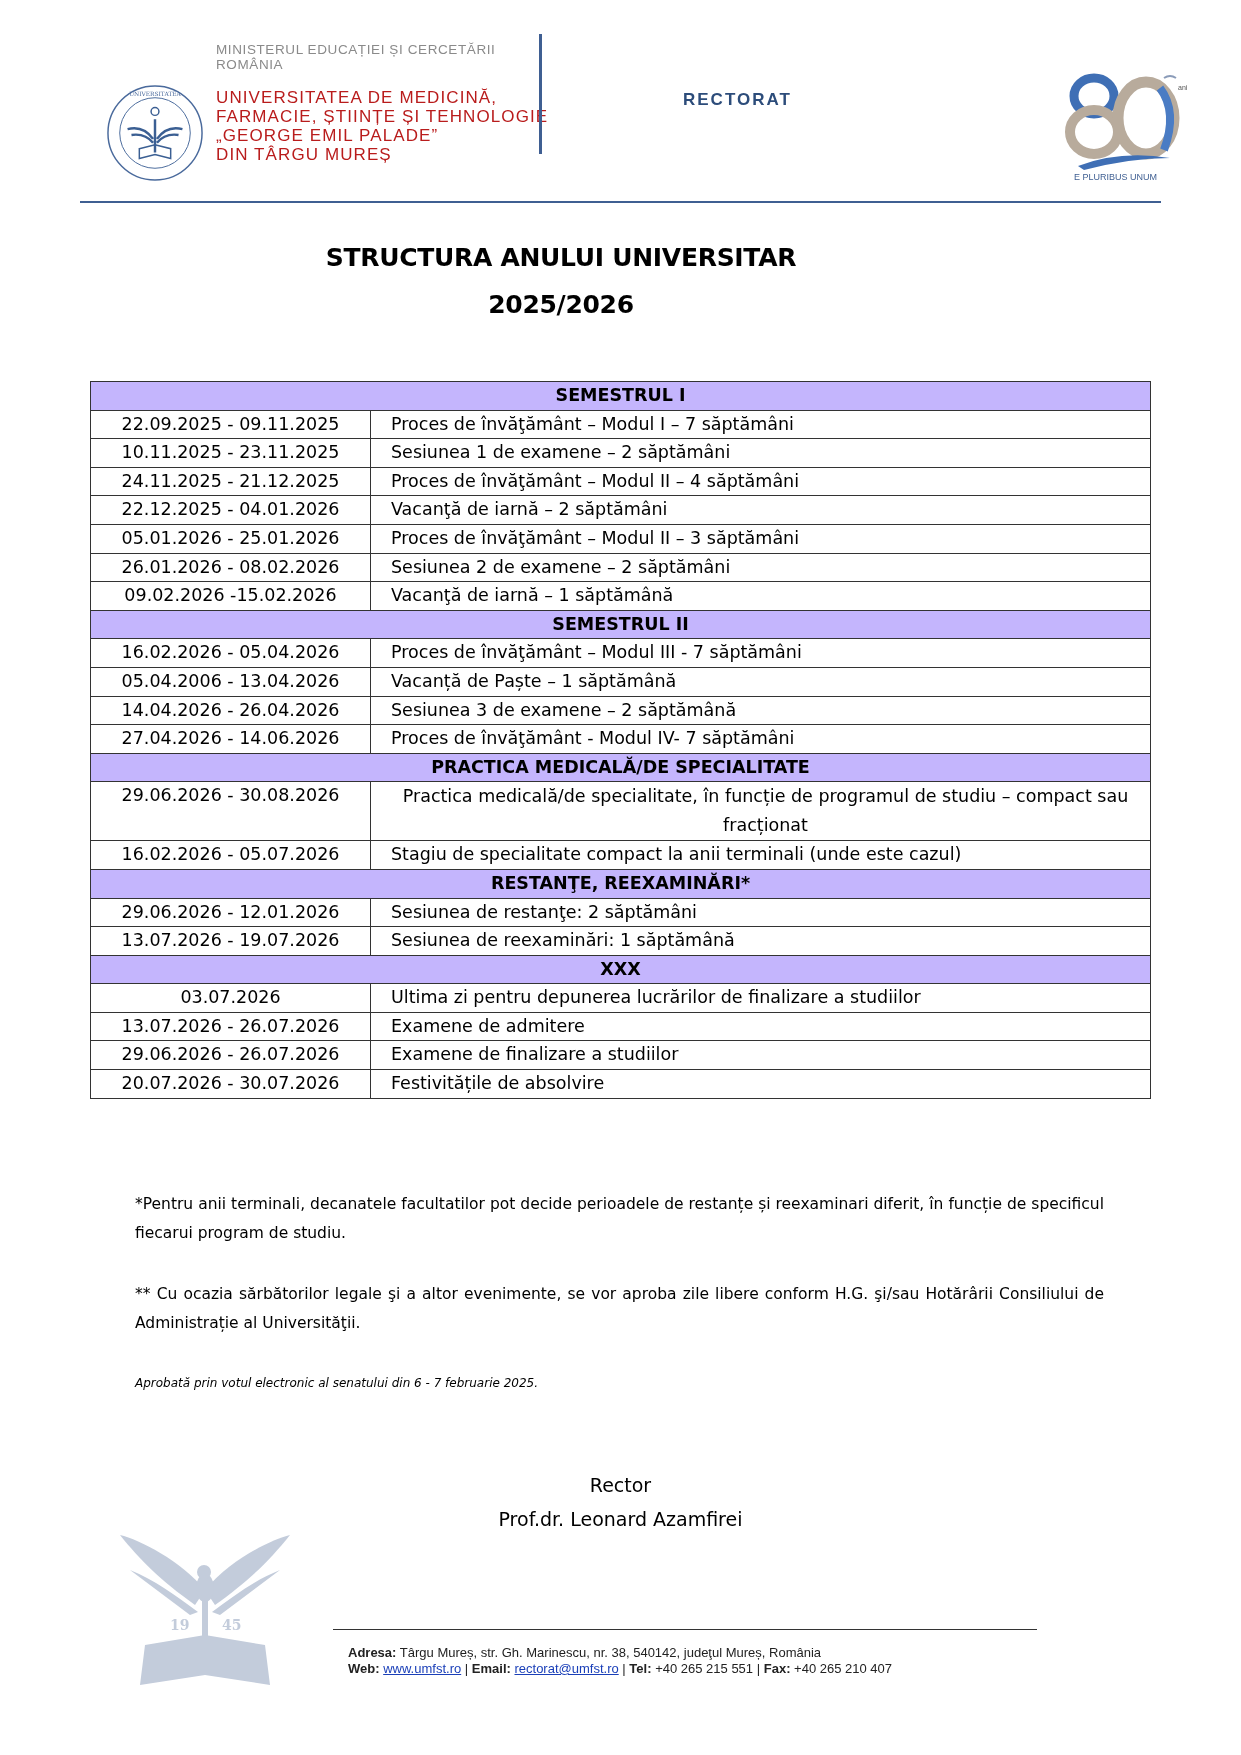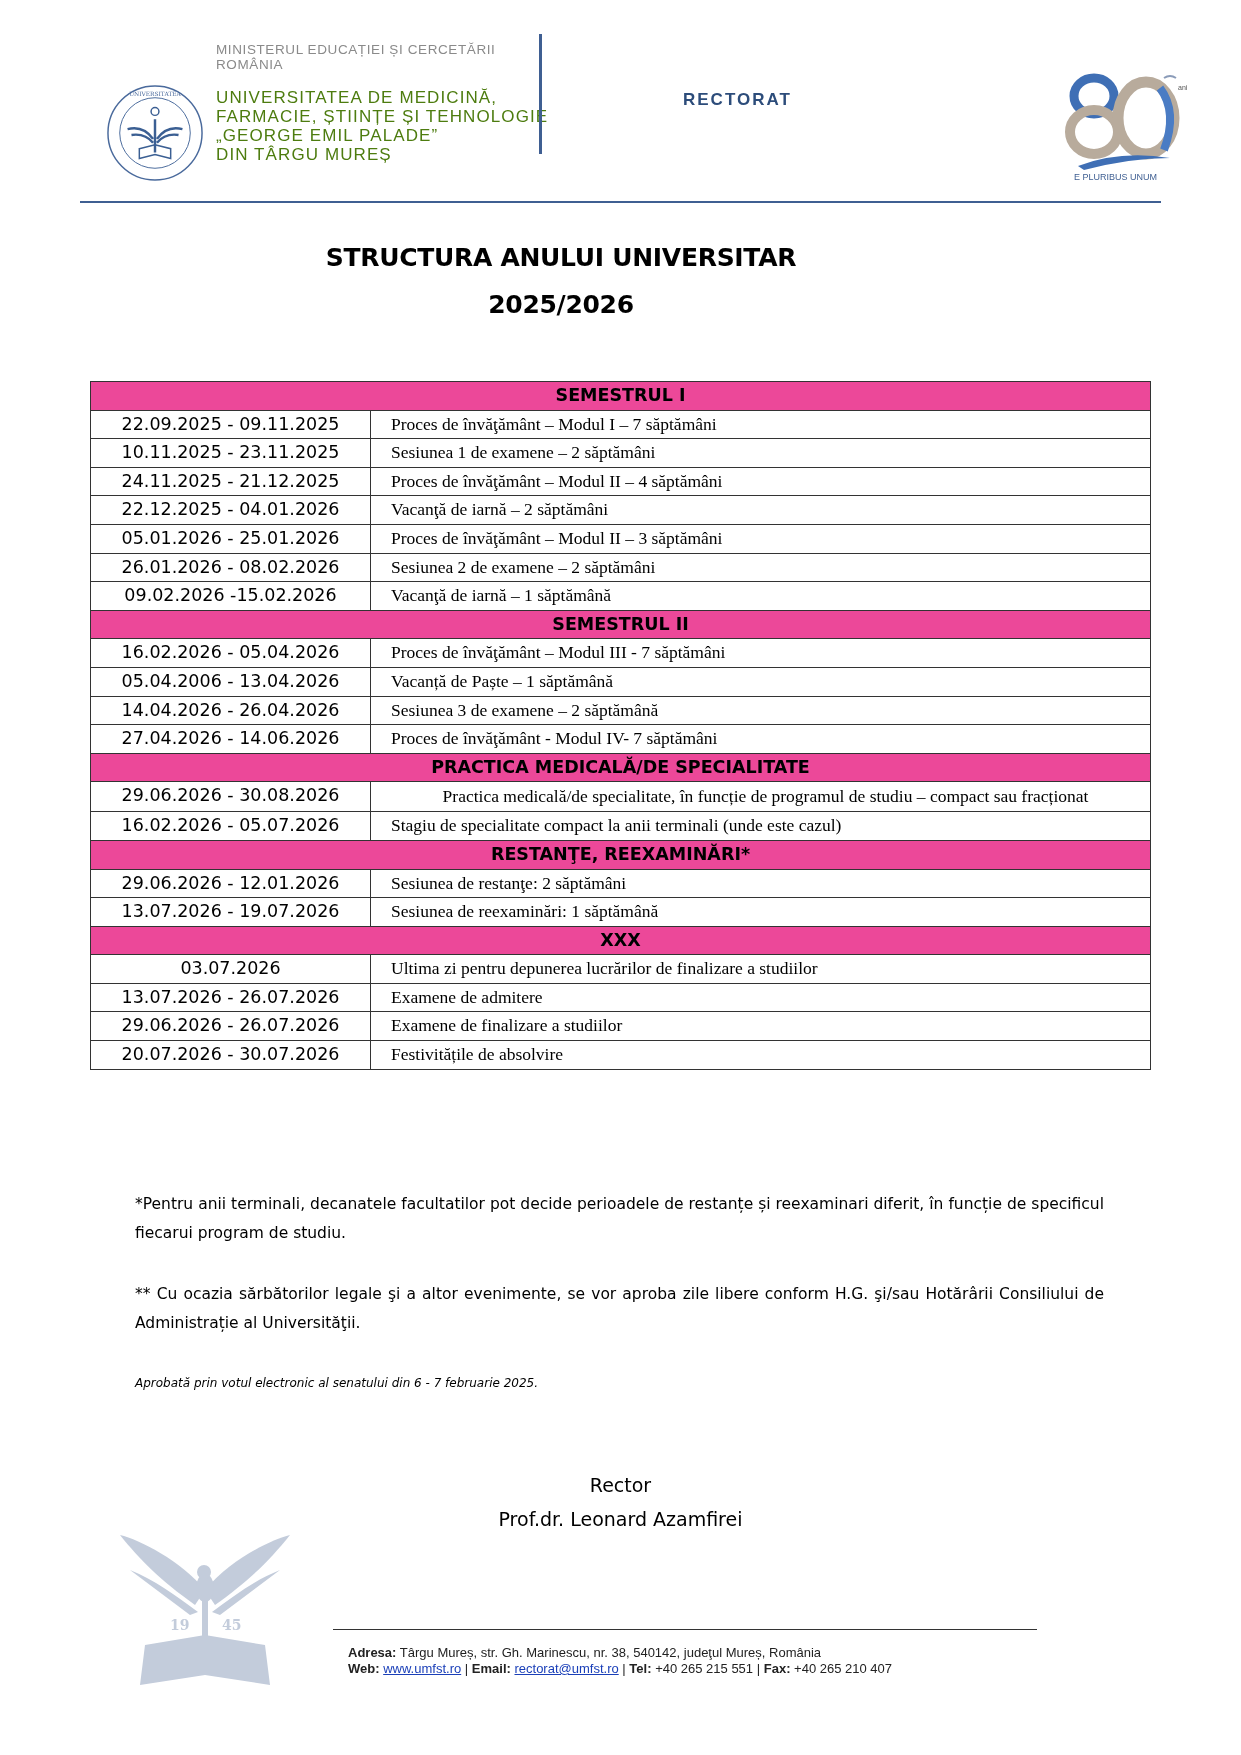--- a/index.html
+++ b/index.html
@@ -3,37 +3,37 @@
   <meta charset="utf-8">
   <style>
     html, body { margin: 0; padding: 0; background: #ffffff; }
     body { width: 1241px; height: 1755px; position: relative; overflow: hidden;
       font-family: "Liberation Sans", "DejaVu Sans", sans-serif; color: #000; }
     .abs { position: absolute; }
 
     
     .seal { left: 106px; top: 84px; width: 98px; height: 98px; }
     .ministry { left: 216px; top: 42px; font-size: 13.5px; line-height: 15px; color: #8a8a8a; letter-spacing: 0.6px; }
-    .univ { left: 216px; top: 88px; font-size: 17px; line-height: 19px; color: #4d7c0f; letter-spacing: 1.1px; font-weight: normal; }
+    .univ { left: 216px; top: 88px; font-size: 17px; line-height: 19px; color: #b91c1c; letter-spacing: 1.1px; font-weight: normal; }
     .vbar { left: 539px; top: 34px; width: 3px; height: 120px; background: #3f5f92; }
     .rectorat { left: 683px; top: 90px; font-size: 17px; font-weight: bold; letter-spacing: 2px; color: #2c4c7a; }
     .logo80 { left: 1060px; top: 72px; width: 130px; height: 110px; }
     .hrule { left: 80px; top: 201px; width: 1081px; height: 2px; background: #3f5f92; }
 
     
     .title { left: 0; width: 1122px; text-align: center; font-family: "DejaVu Sans", sans-serif;
       font-weight: bold; font-size: 25px; letter-spacing: -0.3px; }
 
     
     table.sched { position: absolute; left: 90px; top: 381px; width: 1061px; border-collapse: collapse;
       font-family: "DejaVu Sans", sans-serif; font-size: 17.5px; }
     table.sched td { border: 1.3px solid #333; padding: 0; height: 27.6px; line-height: 27.6px; }
     table.sched td.date { width: 279px; text-align: center; }
-    table.sched td.desc { padding-left: 20px; font-family: Liberation Serif, serif; }
-    table.sched tr.section td { background: #ec4899; text-align: center; font-weight: bold; }
+    table.sched td.desc { padding-left: 20px; }
+    table.sched tr.section td { background: #c4b5fd; text-align: center; font-weight: bold; }
     table.sched td.desc.multi { line-height: 29px; padding-left: 10px; text-align: center; }
 
     
     .note { left: 135px; width: 969px; font-family: "DejaVu Sans", sans-serif; font-size: 15.5px; line-height: 29px; text-align: justify; }
     .approved { left: 135px; font-family: "DejaVu Sans", sans-serif; font-style: italic; font-size: 12px; }
     .sign { left: 0; width: 1241px; text-align: center; font-family: "DejaVu Sans", sans-serif; font-size: 19px; }
 
     
     .eagle { left: 110px; top: 1520px; width: 190px; height: 165px; }
     .frule { left: 333px; top: 1629px; width: 704px; height: 1px; background: #333; }

